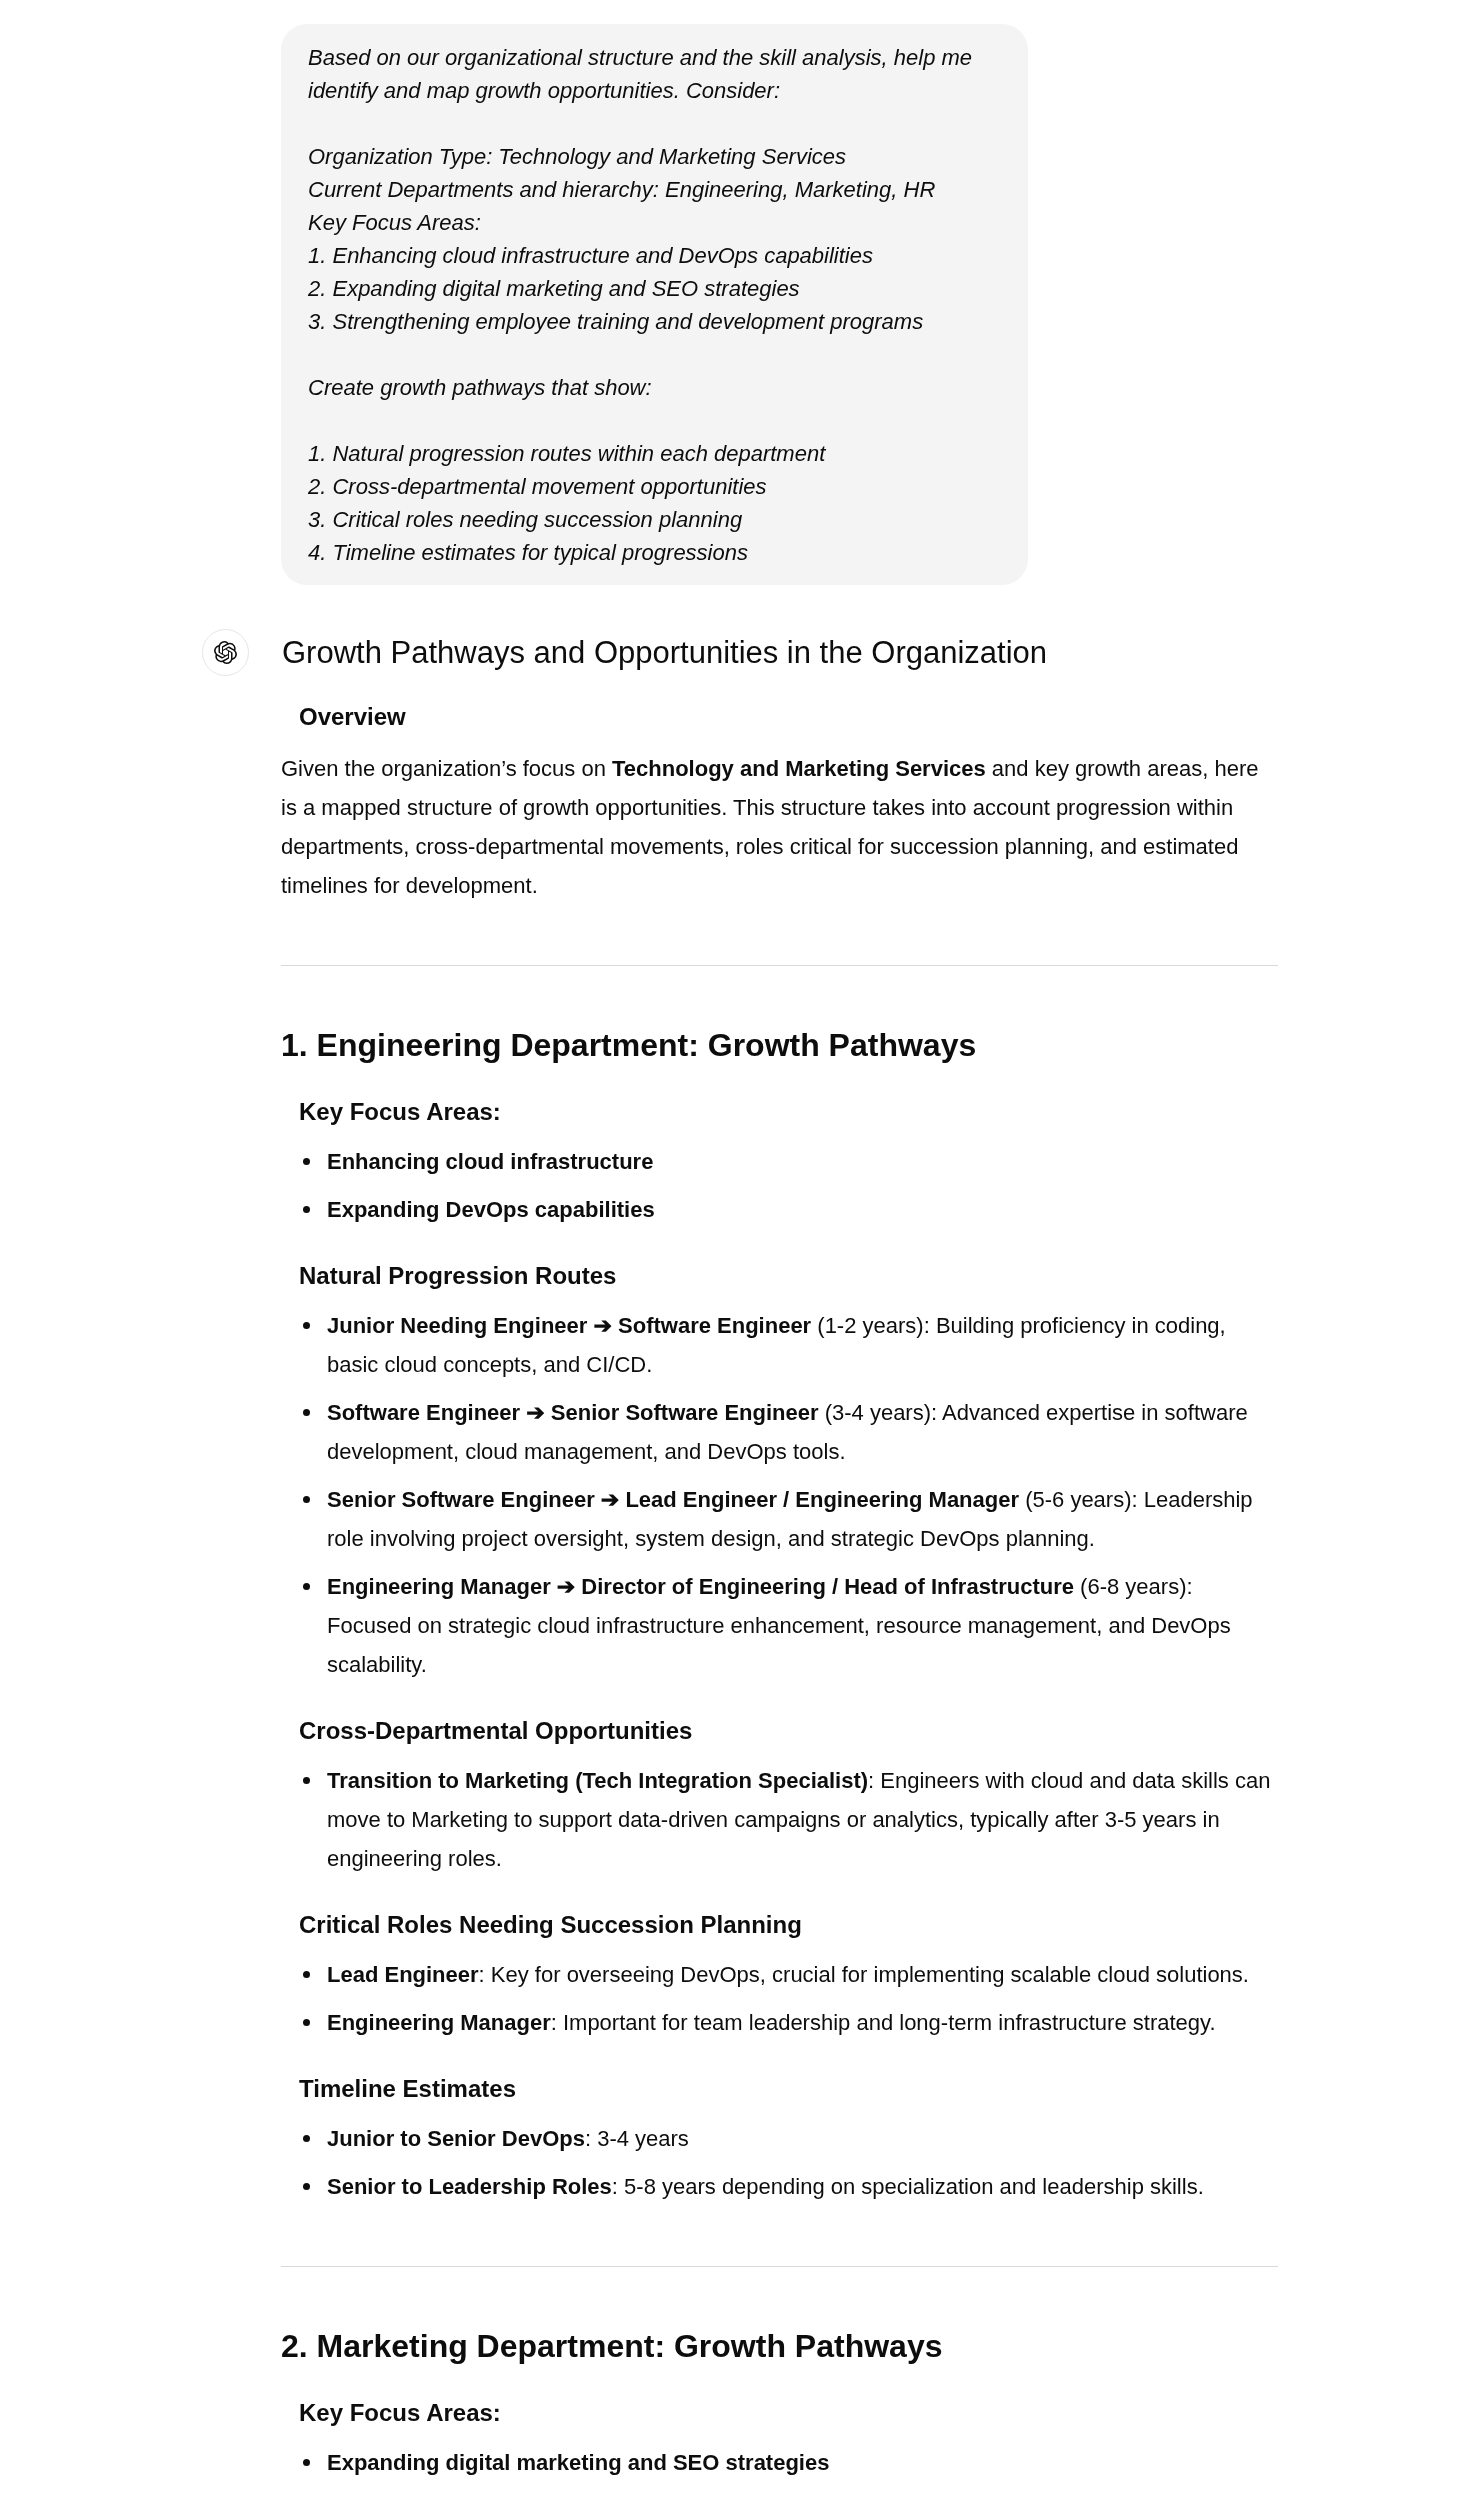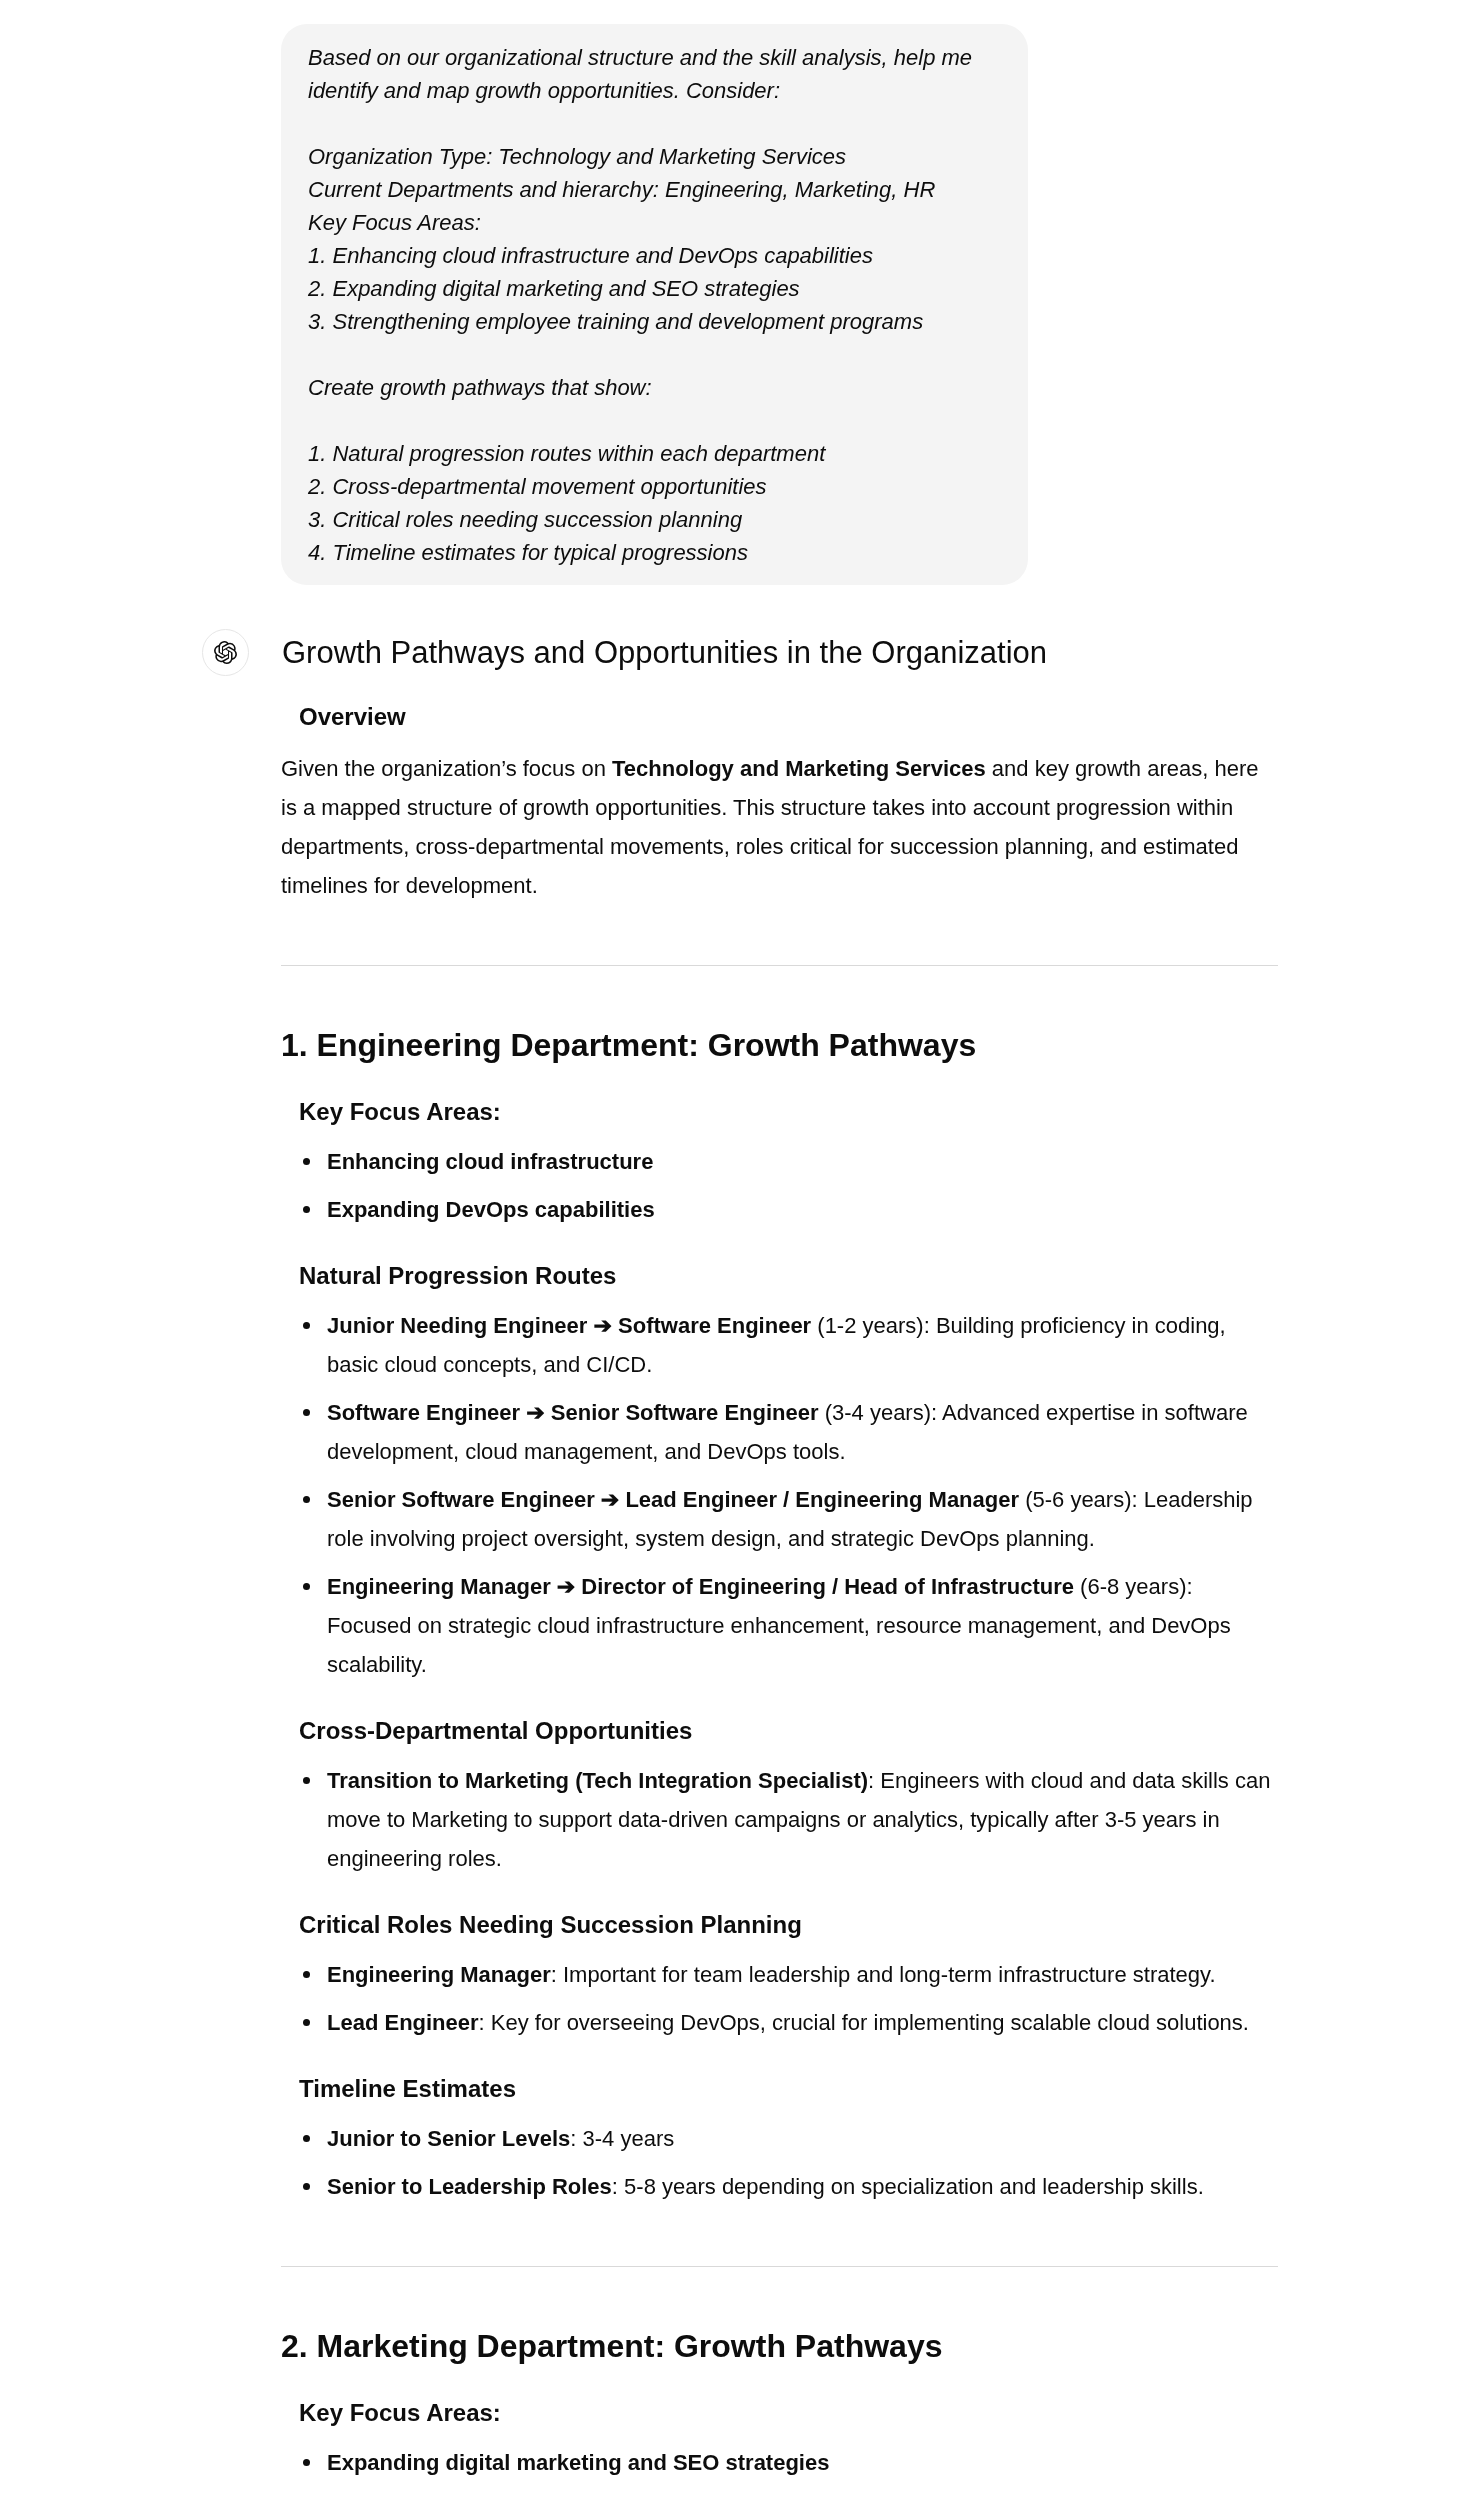--- a/index.html
+++ b/index.html
@@ -108,26 +108,26 @@
           <li><strong>Software Engineer ➔ Senior Software Engineer</strong><span> (3-4 years): Advanced expertise in software development, cloud management, and DevOps tools.</span></li>
           <li><strong>Senior Software Engineer ➔ Lead Engineer / Engineering Manager</strong><span> (5-6 years): Leadership role involving project oversight, system design, and strategic DevOps planning.</span></li>
           <li><strong>Engineering Manager ➔ Director of Engineering / Head of Infrastructure</strong><span> (6-8 years): Focused on strategic cloud infrastructure enhancement, resource management, and DevOps scalability.</span></li>
         </ul>
         <h3>Cross-Departmental Opportunities</h3>
         <ul>
           <li><strong>Transition to Marketing (Tech Integration Specialist)</strong><span>: Engineers with cloud and data skills can move to Marketing to support data-driven campaigns or analytics, typically after 3-5 years in engineering roles.</span></li>
         </ul>
         <h3>Critical Roles Needing Succession Planning</h3>
         <ul>
+          <li><strong>Lead Engineer</strong><span>: Key for overseeing DevOps, crucial for implementing scalable cloud solutions.</span></li>
           <li><strong>Engineering Manager</strong><span>: Important for team leadership and long-term infrastructure strategy.</span></li>
-          <li><strong>Lead Engineer</strong><span>: Key for overseeing DevOps, crucial for implementing scalable cloud solutions.</span></li>
         </ul>
         <h3>Timeline Estimates</h3>
         <ul>
-          <li><strong>Junior to Senior Levels</strong><span>: 3-4 years</span></li>
+          <li><strong>Junior to Senior DevOps</strong><span>: 3-4 years</span></li>
           <li><strong>Senior to Leadership Roles</strong><span>: 5-8 years depending on specialization and leadership skills.</span></li>
         </ul>
         <hr>
         <h2>2. Marketing Department: Growth Pathways</h2>
         <h3>Key Focus Areas:</h3>
         <ul>
           <li><strong>Expanding digital marketing and SEO strategies</strong></li>
         </ul>
       </div>
   </div>

